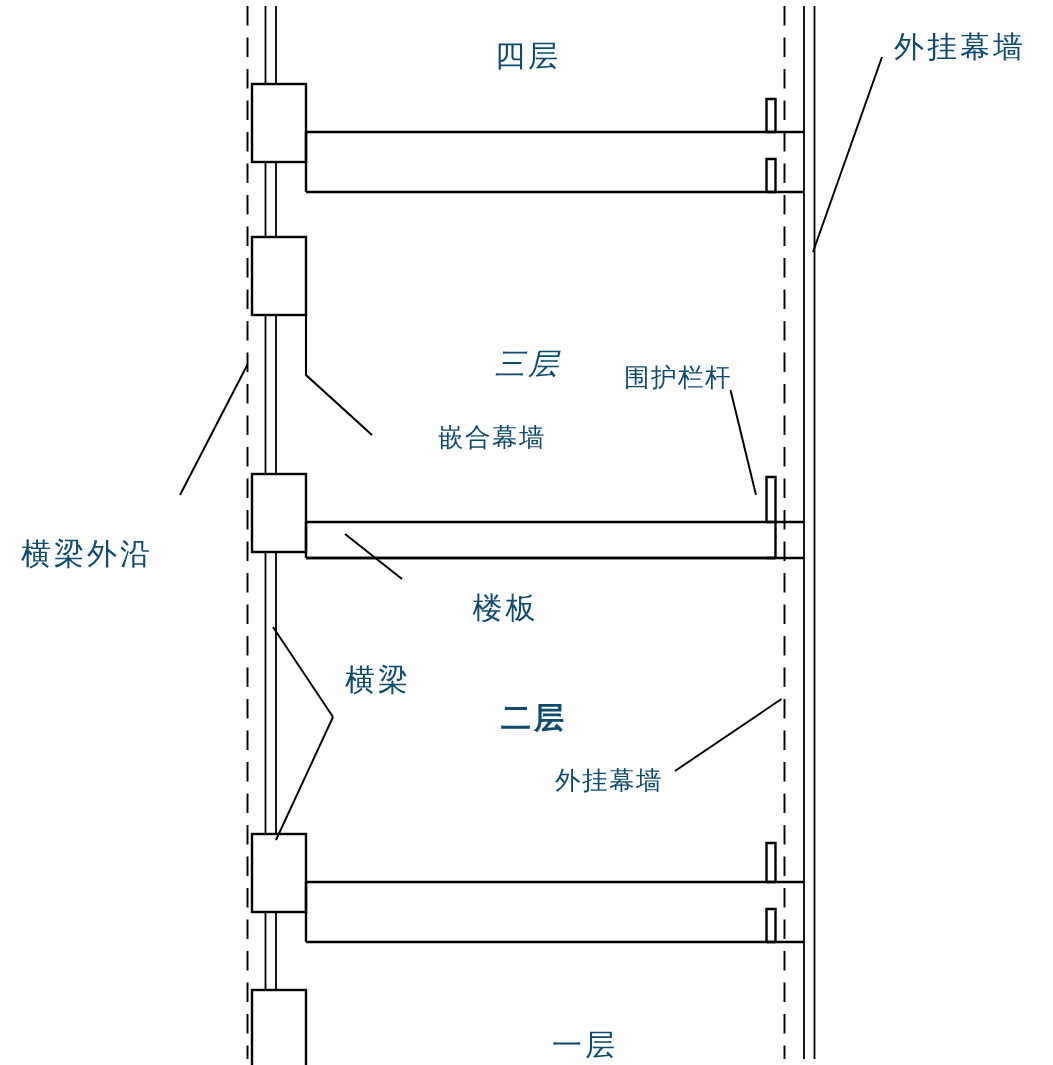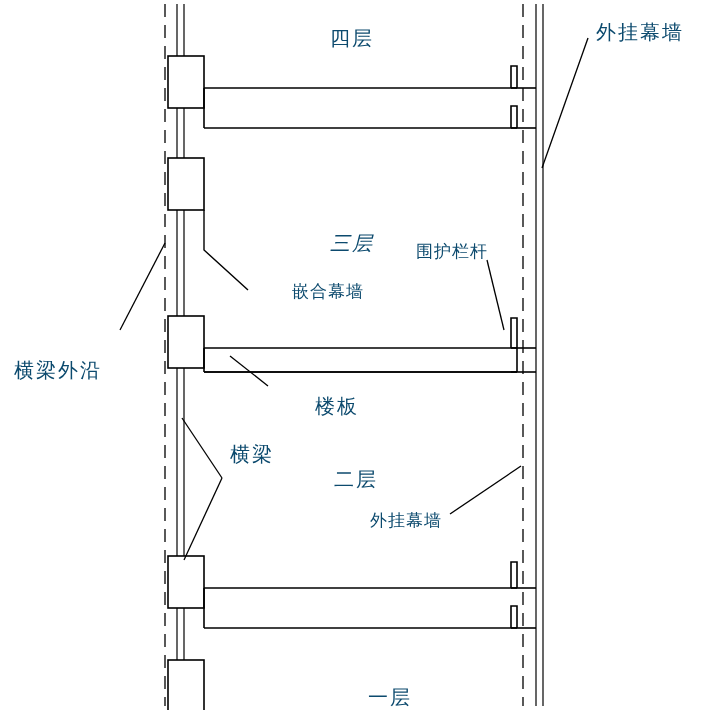--- a/index.html
+++ b/index.html
@@ -102,21 +102,21 @@
       <path d="M268 386 L230 356" stroke-width="1.3"></path>
       <path d="M222 478 L184 560" stroke-width="1.3"></path>
       <path d="M222 478 L182 418" stroke-width="1.3"></path>
       <path d="M450 514 L521 466" stroke-width="1.3"></path>
 
     </g>
   </svg>
 
   <div class="lbl lbl-big" style="left:330px; top:28px;">四层</div>
   <div class="lbl lbl-big" style="left:330px; top:233px;font-style:italic;">三层</div>
-  <div class="lbl lbl-big" style="left:334px; top:469px;">二层</div>
+  <div class="lbl lbl-big" style="left:334px; top:469px;font-weight:bold;">二层</div>
   <div class="lbl lbl-big" style="left:368px; top:687px;">一层</div>
 
   <div class="lbl lbl-big" style="left:596px; top:22px;">外挂幕墙</div>
   <div class="lbl" style="left:416px; top:243px;">围护栏杆</div>
   <div class="lbl" style="left:292px; top:283px;">嵌合幕墙</div>
   <div class="lbl lbl-big" style="left:14px; top:335px;margin-top:25px;">横梁外沿</div>
   <div class="lbl lbl-big" style="left:278px; top:396px;margin-left:37px;">楼板</div>
   <div class="lbl lbl-big" style="left:230px; top:444px;">横梁</div>
   <div class="lbl" style="left:370px; top:512px;">外挂幕墙</div>
 

